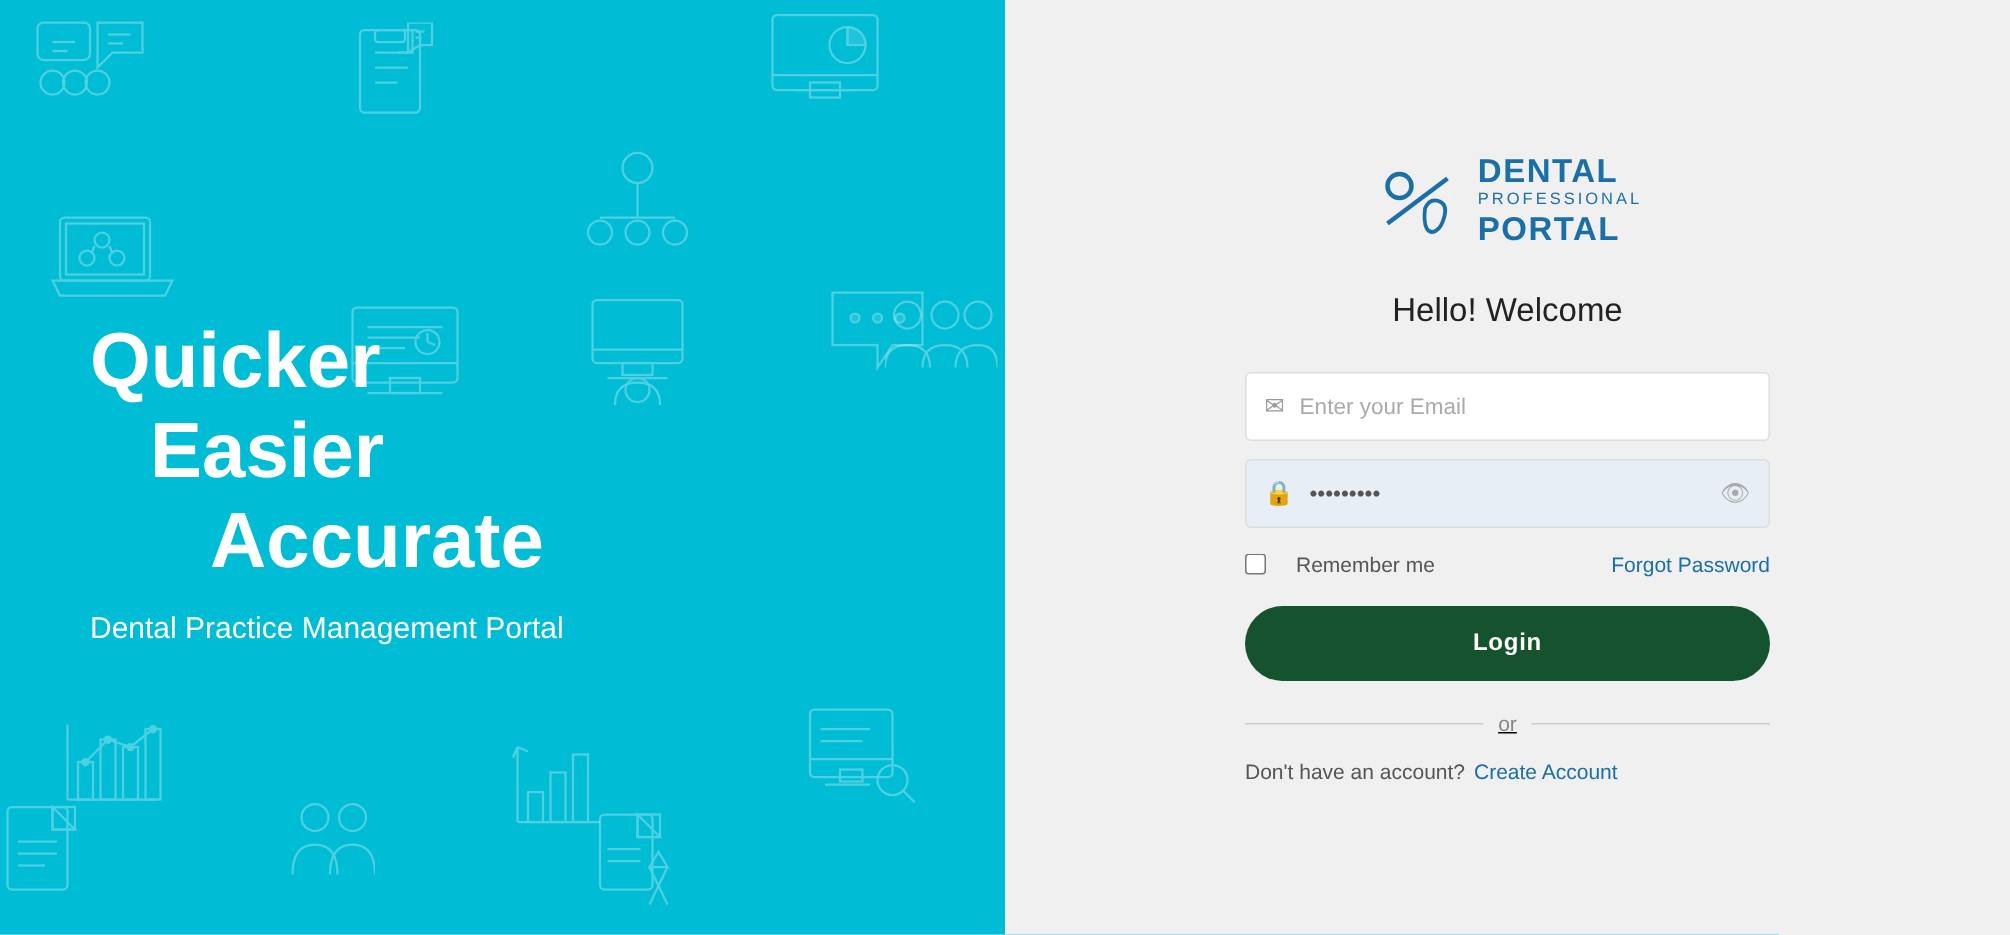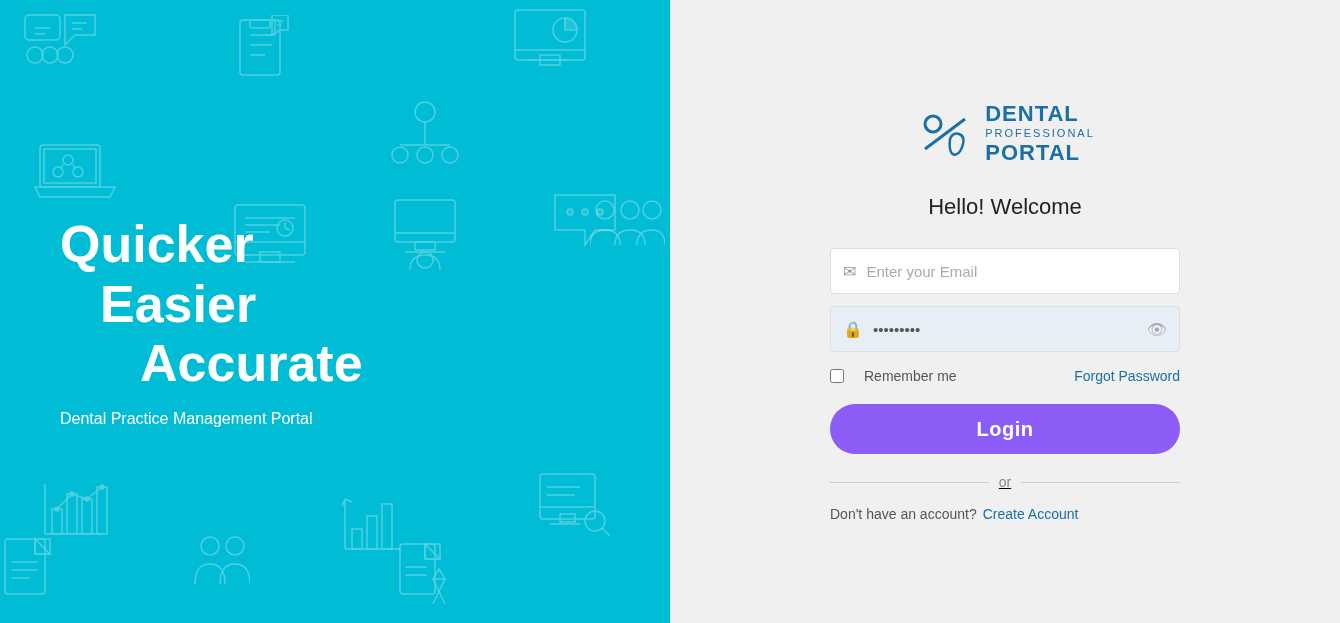--- a/index.html
+++ b/index.html
@@ -31,21 +31,21 @@
       line-height: 1.15;
       margin-bottom: 16px;
     }
 
     .left-panel .tagline span.line1 { display: block; }
     .left-panel .tagline span.line2 { display: block; margin-left: 40px; }
     .left-panel .tagline span.line3 { display: block; margin-left: 80px; }
 
     .left-panel .subtitle {
       color: white;
-      font-size: 16px;
+      font-size: 20px;
       font-weight: 400;
       margin-top: 8px;
     }
 
     
     .right-panel {
       width: 670px;
       height: 623px;
       background-color: #f0f0f0;
       display: flex;
@@ -173,25 +173,25 @@
     .forgot-password-link {
       font-size: 14px;
       color: #1a6fa6;
       text-decoration: none;
       cursor: pointer;
     }
 
     .login-button {
       width: 100%;
       height: 50px;
-      background: #8b5cf6;
+      background: #14532d;
       color: white;
       border: none;
       border-radius: 25px;
-      font-size: 20px;
+      font-size: 16px;
       font-weight: 600;
       cursor: pointer;
       letter-spacing: 0.5px;
     }
 
     .divider-row {
       display: flex;
       align-items: center;
       margin: 20px 0 16px;
       gap: 10px;

